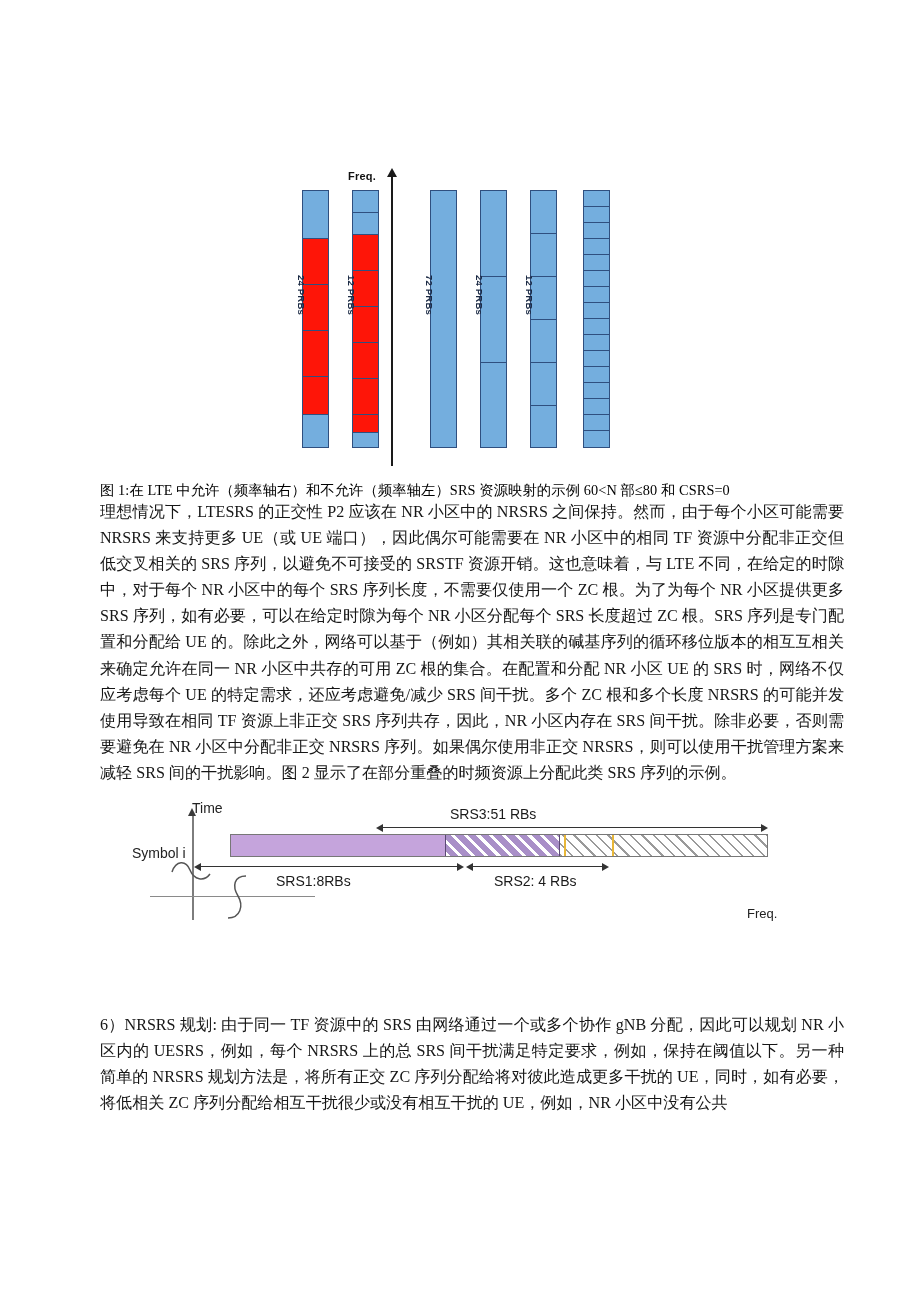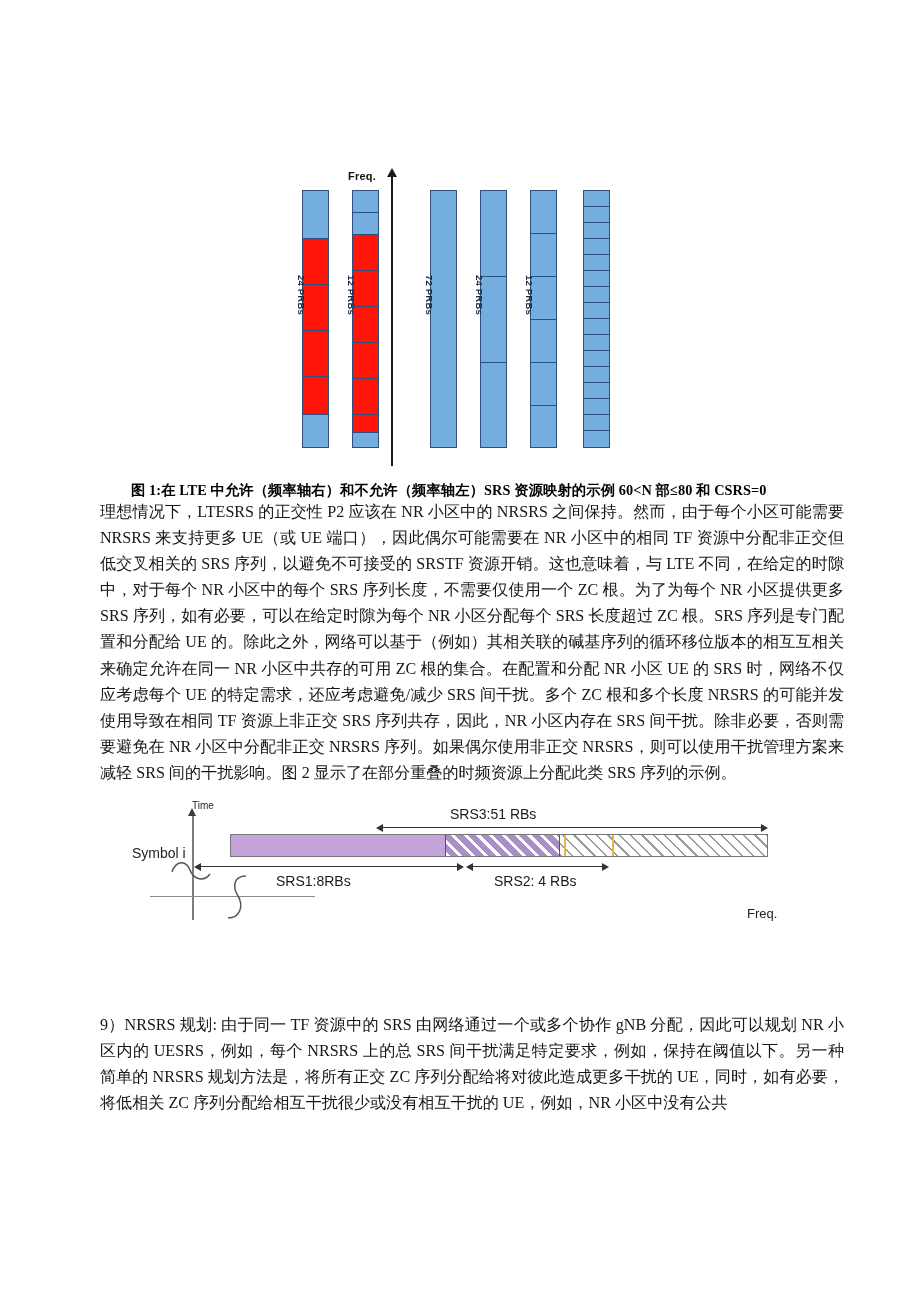--- a/index.html
+++ b/index.html
@@ -88,24 +88,23 @@
     transform: rotate(90deg);
     transform-origin: left top;
     letter-spacing: .2px;
   }
 
   
   .caption {
     position: absolute;
     font-family: "Liberation Serif", serif;
     font-size: 14.3px;
-    font-weight: bold;
+    font-weight: normal;
     color: #000;
     letter-spacing: .1px;
-    margin-left: 31px;
   }
   .cap1 { left: 100px; top: 481px; }
   .cap2 { left: 290px; top: 922px; font-size: 13.4px; }
 
   
   .para {
     position: absolute;
     width: 744px;
     left: 100px;
     font-family: "Liberation Serif", "DejaVu Serif", serif;
@@ -142,21 +141,21 @@
     width: 0; height: 0;
     border-left: 4.5px solid transparent;
     border-right: 4.5px solid transparent;
     border-bottom: 8px solid #3a3a3a;
   }
   .f2-time-label {
     position: absolute;
     left: 60px;
     top: 0px;
     font-family: "Liberation Sans", sans-serif;
-    font-size: 10px;
+    font-size: 14px;
     color: #222;
   }
   .f2-symbol-label {
     position: absolute;
     left: 0px;
     top: 45px;
     font-family: "Liberation Sans", sans-serif;
     font-size: 14px;
     color: #222;
   }
@@ -357,15 +356,15 @@
     <div class="arrow-head ah-right" style="left:325px; top:62.5px;"></div>
     <div class="f2-txt" style="left:144px; top:73px;">SRS1:8RBs</div>
 
     <div class="arrow-line" style="left:340px; top:66px; width:133px;"></div>
     <div class="arrow-head ah-left" style="left:334px; top:62.5px;"></div>
     <div class="arrow-head ah-right" style="left:470px; top:62.5px;"></div>
     <div class="f2-txt" style="left:362px; top:73px;">SRS2: 4 RBs</div>
   </div>
 
 
-  <div class="para p3">9）NRSRS 规划: 由于同一 TF 资源中的 SRS 由网络通过一个或多个协作 gNB 分配，因此可以规划 NR 小区内的 UESRS，例如，每个 NRSRS 上的总 SRS 间干扰满足特定要求，例如，保持在阈值以下。另一种简单的 NRSRS 规划方法是，将所有正交 ZC 序列分配给将对彼此造成更多干扰的 UE，同时，如有必要，将低相关 ZC 序列分配给相互干扰很少或没有相互干扰的 UE，例如，NR 小区中没有公共</div>
+  <div class="para p3">6）NRSRS 规划: 由于同一 TF 资源中的 SRS 由网络通过一个或多个协作 gNB 分配，因此可以规划 NR 小区内的 UESRS，例如，每个 NRSRS 上的总 SRS 间干扰满足特定要求，例如，保持在阈值以下。另一种简单的 NRSRS 规划方法是，将所有正交 ZC 序列分配给将对彼此造成更多干扰的 UE，同时，如有必要，将低相关 ZC 序列分配给相互干扰很少或没有相互干扰的 UE，例如，NR 小区中没有公共</div>
 
 </div>
 
 </body></html>

